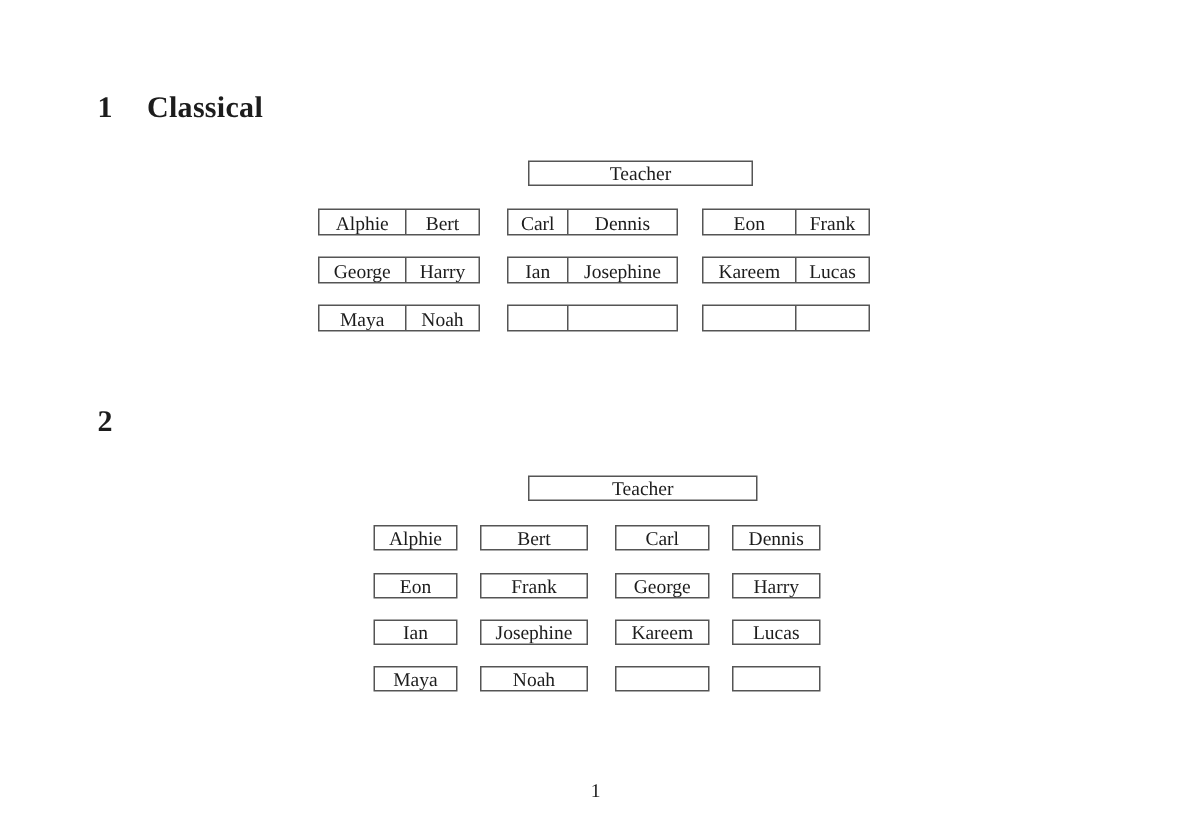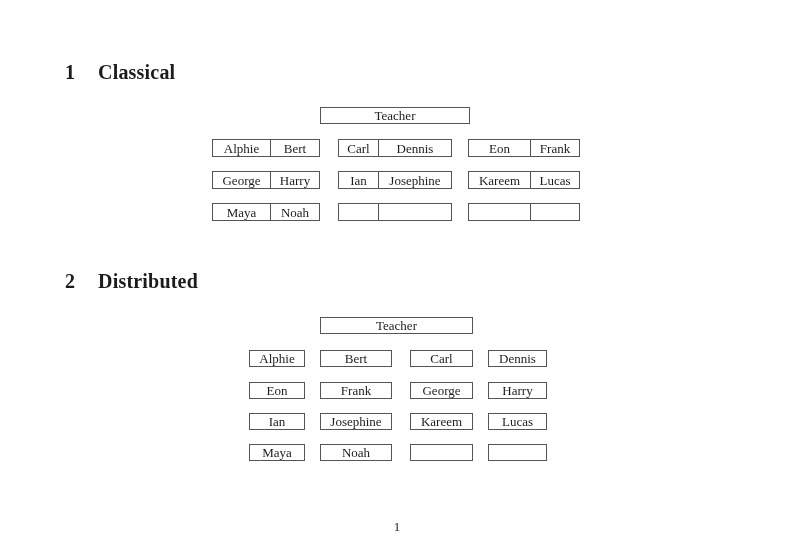--- a/index.html
+++ b/index.html
@@ -32,20 +32,21 @@
   .teacher-box {
     position: absolute;
     box-sizing: border-box;
     height: 17px;
     border: 1px solid #555555;
     display: flex;
     align-items: center;
     justify-content: center;
     font-size: 13px;
     line-height: 13px;
+    margin-left: 32px;
   }
   .desk {
     position: absolute;
     box-sizing: border-box;
     height: 18px;
     border: 1px solid #555555;
     display: flex;
   }
   .desk .cell {
     box-sizing: border-box;
@@ -131,21 +132,20 @@
     <div class="cell first" style="width:40px"></div>
     <div class="cell second"></div>
   </div>
   <div class="desk" style="left:468px;top:203px;width:112px">
     <div class="cell first" style="width:62px"></div>
     <div class="cell second"></div>
   </div>
 
   <div class="section-heading" style="top:271px">
     <span class="sec-num">2</span>
-    <span class="sec-title">Distributed</span>
   </div>
 
   <div class="teacher-box" style="left:320px;top:317px;width:153px">Teacher</div>
 
   <div class="sbox" style="left:249px;top:350px;width:56px">Alphie</div>
   <div class="sbox" style="left:320px;top:350px;width:72px">Bert</div>
   <div class="sbox" style="left:410px;top:350px;width:63px">Carl</div>
   <div class="sbox" style="left:488px;top:350px;width:59px">Dennis</div>
 
   <div class="sbox" style="left:249px;top:382px;width:56px">Eon</div>

